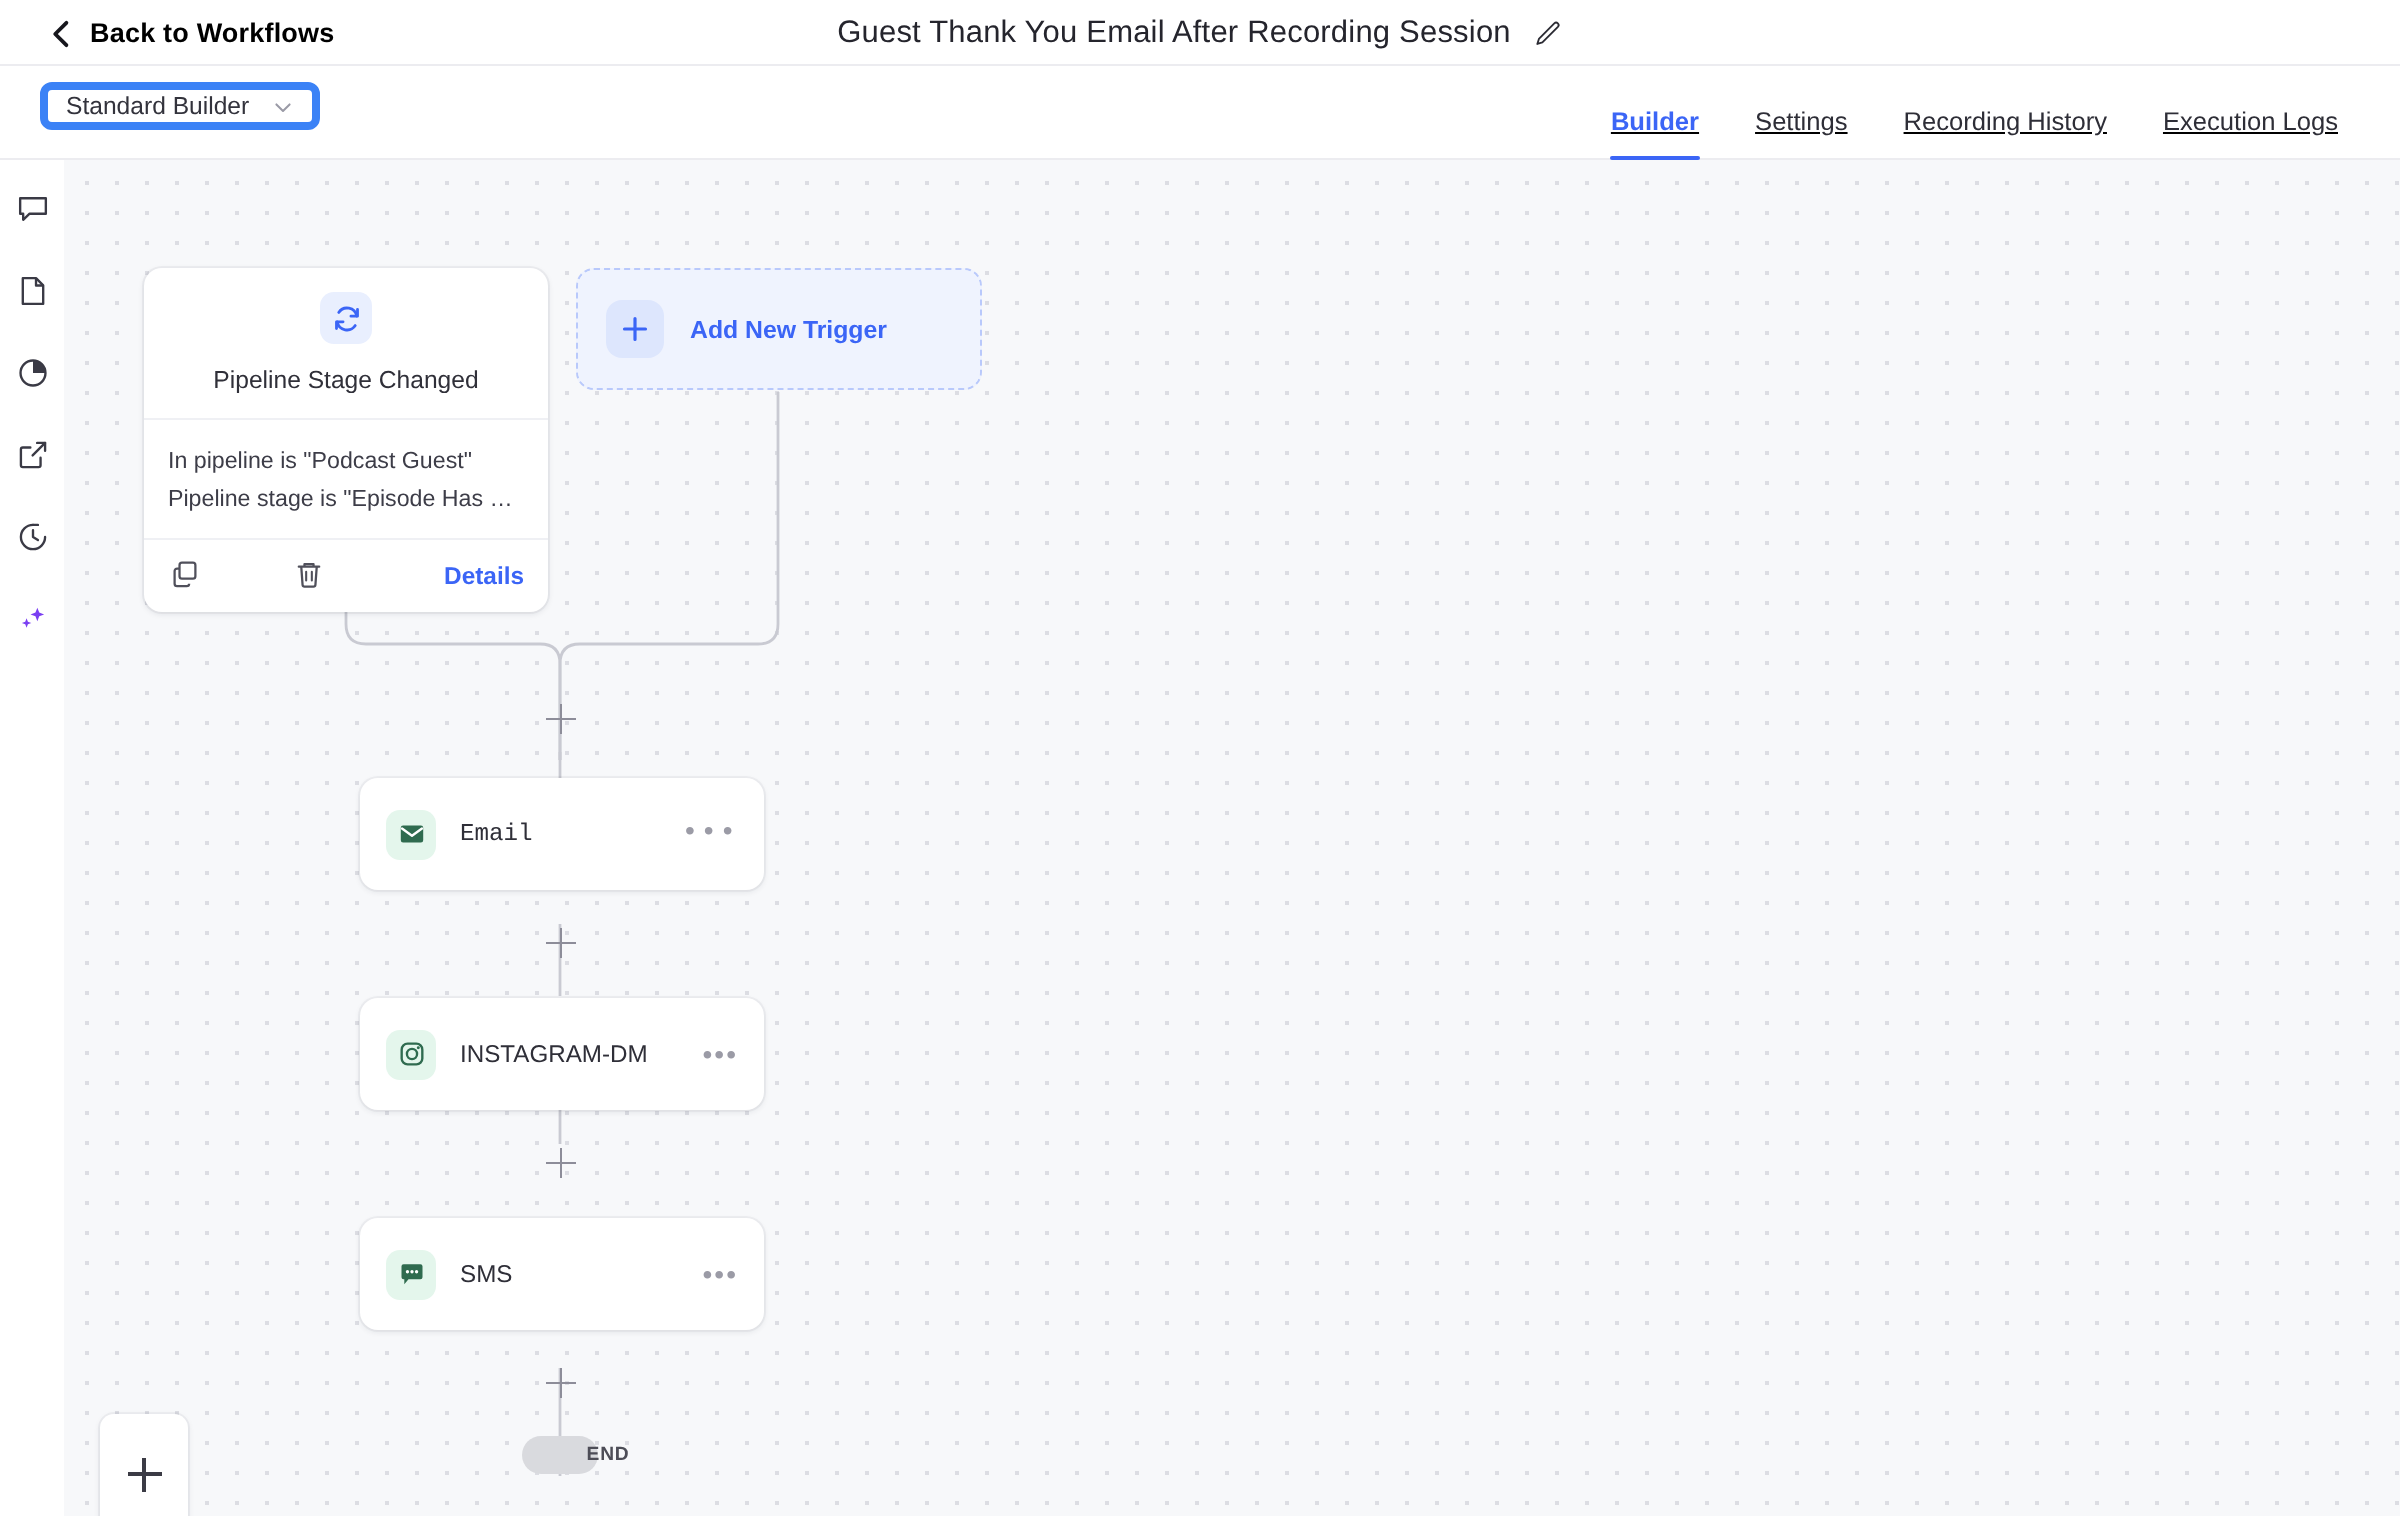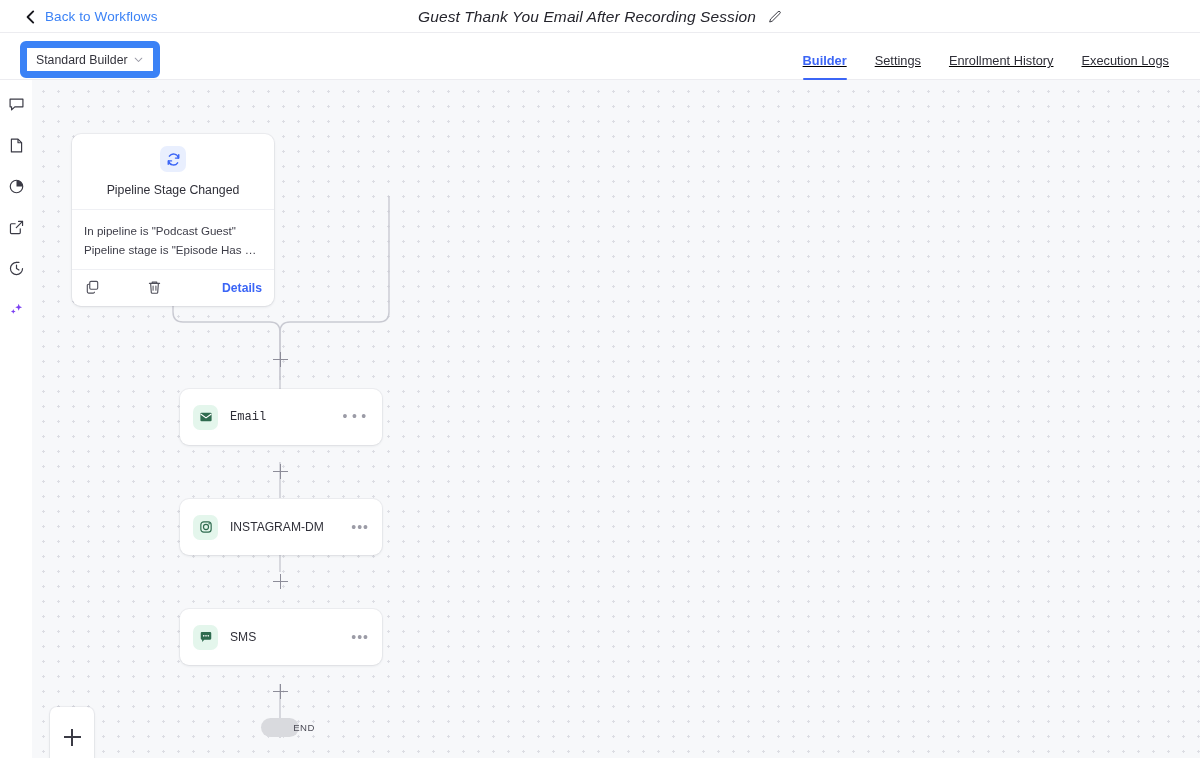--- a/index.html
+++ b/index.html
@@ -14,39 +14,39 @@
   .topbar {
     position: absolute; left: 0; top: 0; width: 1200px; height: 33px;
     background: #ffffff; border-bottom: 1px solid #ececf0;
     display: flex; align-items: center;
   }
   .back-btn {
     position: absolute; left: 25px; top: 0; height: 33px;
     display: flex; align-items: center; gap: 9px; cursor: pointer;
   }
   .back-chevron { width: 11px; height: 14px; display: block; }
-  .back-label { font-size: 13.5px; font-weight: normal; color: #3b82f6; letter-spacing: .1px; }
+  .back-label { font-size: 13.5px; font-weight: bold; color: #000000; letter-spacing: .1px; }
 
   .wf-title-wrap {
     position: absolute; left: 0; top: 0; width: 1200px; height: 33px;
     display: flex; align-items: center; justify-content: center; gap: 12px;
     pointer-events: none;
   }
-  .wf-title { font-size: 15.5px; color: #25252d; letter-spacing: .1px; font-style: italic; }
+  .wf-title { font-size: 15.5px; color: #25252d; letter-spacing: .1px; }
   .pencil-icon { width: 14px; height: 14px; pointer-events: auto; cursor: pointer; display:block; }
 
   
   .subbar {
     position: absolute; left: 0; top: 33px; width: 1200px; height: 47px;
     background: #ffffff; border-bottom: 1px solid #ececf0;
   }
   .builder-select {
     position: absolute; left: 20px; top: 41px;
-    width: 140px; height: 37px;
-    border: 7px solid #3b82f6; border-radius: 6px; background: #fff;
+    width: 140px; height: 24px;
+    border: 4px solid #3b82f6; border-radius: 6px; background: #fff;
     display: flex; align-items: center; padding: 0 9px;
     cursor: pointer;
   }
   .builder-select-label { font-size: 12.3px; color: #33333c; flex: 1; }
   .chev-down { width: 11px; height: 11px; display:block; }
 
   .tabs {
     position: absolute; right: 0; top: 33px; height: 47px;
     display: flex; align-items: flex-end; gap: 0; text-decoration: underline;
   }
@@ -138,21 +138,21 @@
   }
   .plus-handle::before { left: 0; top: 7px; width: 15px; height: 1.4px; }
   .plus-handle::after  { top: 0; left: 7px; height: 15px; width: 1.4px; }
 
   
   .end-pill {
     position: absolute; left: 229px; top: 638px;
     width: 38px; height: 19px; border-radius: 10px; background: #d9dade;
     display: flex; align-items: center; justify-content: center;
   }
-  .end-text { font-size: 9.6px; font-weight: normal; color: #4d4d57; letter-spacing: .4px; padding-left: 48px; }
+  .end-text { font-size: 9.6px; font-weight: bold; color: #4d4d57; letter-spacing: .4px; padding-left: 48px; }
 
   
   .bl-panel {
     position: absolute; left: 18px; top: 627px; width: 44px; height: 60px;
     background: #ffffff; border-radius: 7px 7px 0 0;
     box-shadow: 0 1px 3px rgba(22,28,45,.10), 0 0 0 1px rgba(22,28,45,.04);
     display: flex; align-items: center; justify-content: center;
   }
   .bl-plus { position: relative; width: 17px; height: 17px; cursor: pointer; }
   .bl-plus::before, .bl-plus::after { content: ""; position: absolute; background: #3b3b45; }
@@ -193,21 +193,21 @@
 </div>
 
 <div class="tabs">
   <div class="tab active">
     <span>Builder</span>
   </div>
   <div class="tab">
     <span>Settings</span>
   </div>
   <div class="tab">
-    <span>Enrollment History</span>
+    <span>Recording History</span>
   </div>
   <div class="tab">
     <span>Execution Logs</span>
   </div>
 </div>
 
 <div class="rail">
   <div class="rail-item">
     <span>
       <svg width="17" height="17" viewBox="0 0 18 18" fill="none">
@@ -306,20 +306,28 @@
           <path d="M3.6 4.6 h10.8" stroke="#50505b" stroke-width="1.2" stroke-linecap="round"></path>
           <path d="M6.6 4.6 V3.3 h4.8 v1.3" stroke="#50505b" stroke-width="1.2" stroke-linejoin="round"></path>
           <path d="M4.9 4.6 l.7 9.6 a1 1 0 0 0 1 .9 h4.8 a1 1 0 0 0 1 -.9 l.7 -9.6" stroke="#50505b" stroke-width="1.2" stroke-linejoin="round"></path>
           <path d="M7.5 7.3 v4.6 M10.5 7.3 v4.6" stroke="#50505b" stroke-width="1.1" stroke-linecap="round"></path>
         </svg>
       </span>
       <span class="details-link">Details</span>
     </div>
   </div>
 
+  <div class="add-trigger">
+    <span class="add-trigger-ico">
+      <svg width="15" height="15" viewBox="0 0 16 16" fill="none">
+        <path d="M8 2.4 V13.6 M2.4 8 H13.6" stroke="#3b65f6" stroke-width="1.7" stroke-linecap="round"></path>
+      </svg>
+    </span>
+    <span class="add-trigger-label">Add New Trigger</span>
+  </div>
 
   <div class="plus-handle" style="left:241px; top:272px;"></div>
 
   <div class="node" style="top:309px;font-family:Liberation Mono, monospace;">
     <span class="node-ico">
       <svg width="14" height="14" viewBox="0 0 16 16" fill="none">
         <path d="M1.6 4.4 a1.3 1.3 0 0 1 1.3 -1.3 h10.2 a1.3 1.3 0 0 1 1.3 1.3 v7.2 a1.3 1.3 0 0 1 -1.3 1.3 H2.9 a1.3 1.3 0 0 1 -1.3 -1.3 Z" fill="#2f6b4f"></path>
         <path d="M2.3 4.9 L8 9.0 L13.7 4.9" stroke="#ffffff" stroke-width="1.35" stroke-linecap="round" stroke-linejoin="round"></path>
       </svg>
     </span>

